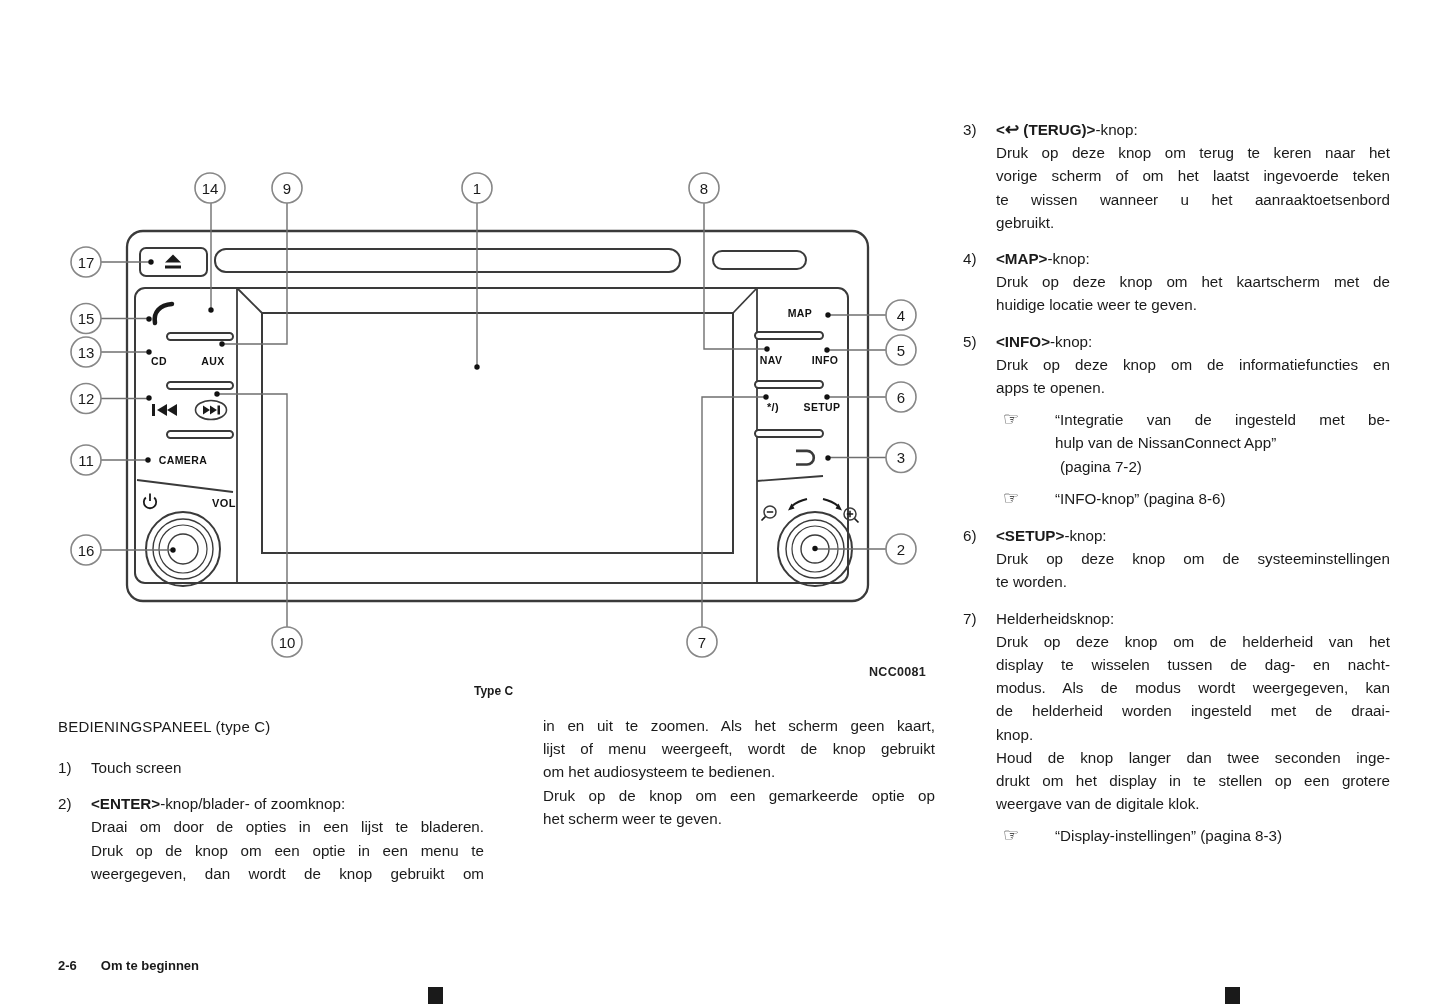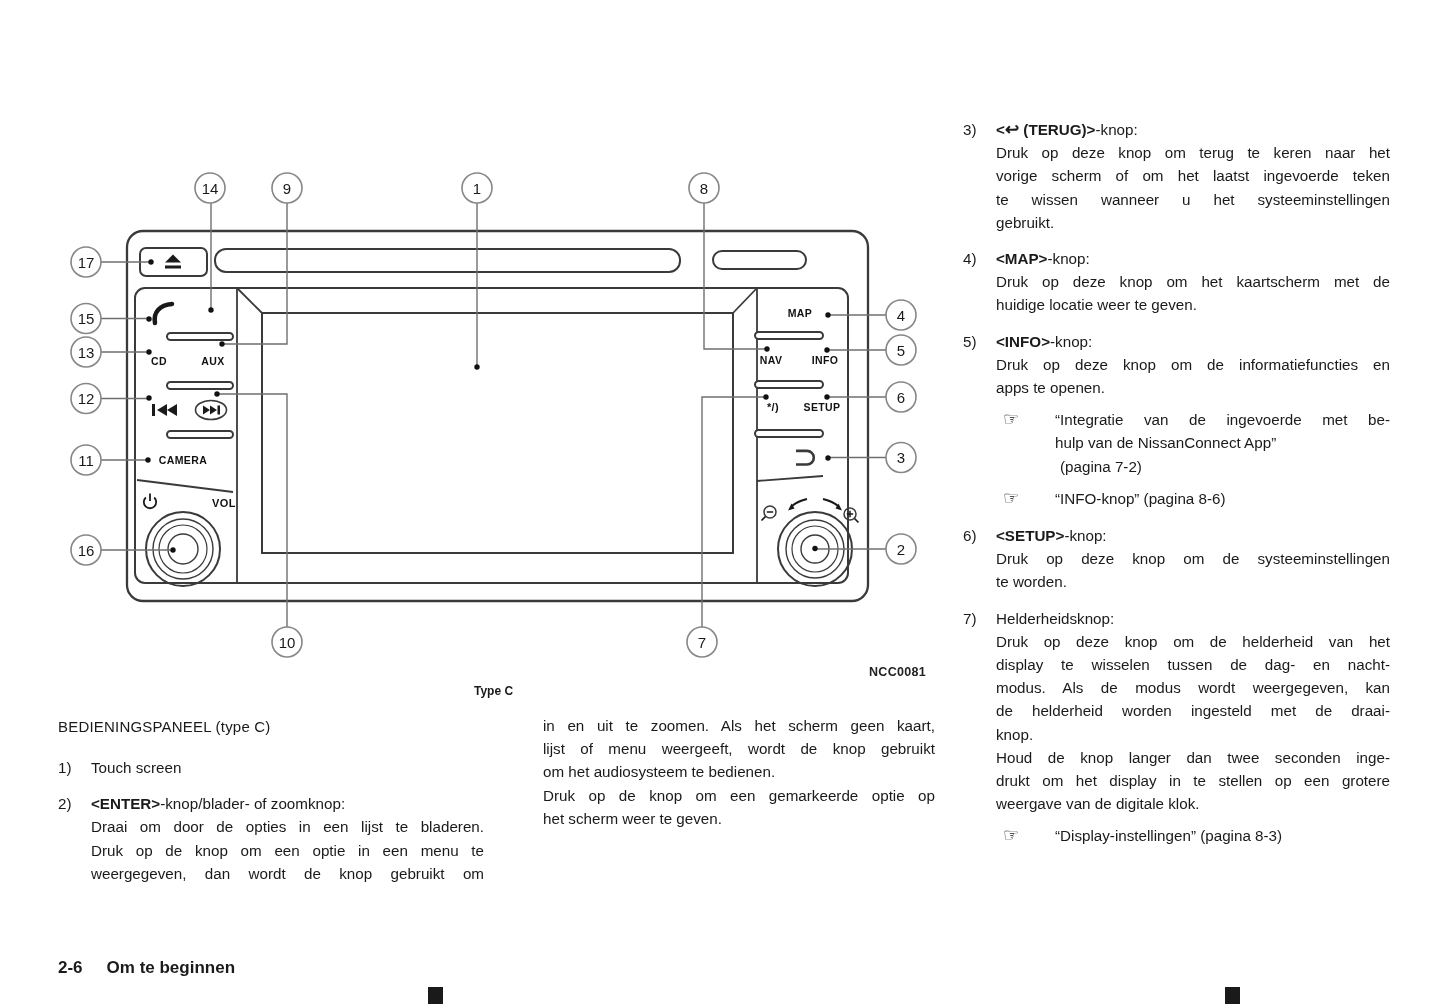--- a/index.html
+++ b/index.html
@@ -28,21 +28,21 @@
   .devl{stroke:#3a3a3a;fill:none;stroke-width:1.8;}
   .devf{fill:#1a1a1a;stroke:none;}
   .lead{stroke:#6f6f6f;stroke-width:1.4;fill:none;}
   .cc{fill:#fff;stroke:#878787;stroke-width:1.6;}
   .cn{font:15px "Liberation Sans",sans-serif;fill:#1a1a1a;text-anchor:middle;}
   .lbl{font:bold 10.5px "Liberation Sans",sans-serif;fill:#111;text-anchor:middle;letter-spacing:.4px;}
   .dot{fill:#111;stroke:none;}
   #fig-caption{position:absolute;left:474px;top:684px;font-weight:bold;font-size:12px;}
   #fig-code{position:absolute;left:869px;top:665px;font-size:12.5px;letter-spacing:.3px;color:#222;font-weight:bold;}
   
-  #footer{position:absolute;left:58px;top:958px;font-size:17px;font-weight:bold;}
+  #footer{position:absolute;left:58px;top:958px;font-size:13px;font-weight:bold;}
   #footer .sec{margin-left:24px;}
   .cropmark{position:absolute;width:15px;height:17px;background:#1a1a1a;top:987px;}
   #crop-left{left:428px;}
   #crop-right{left:1225px;}
 </style>
 </head>
 <body>
 
 <div id="page">
 
@@ -246,21 +246,21 @@
   </div>
 
   <div id="right-col" class="col">
 
     <div class="item">
       <div class="num">3)</div>
       <div class="itext">
         <div class="ln"><span class="b">&lt;</span><span class="b" style="font-size:17px;">↩</span><span class="b"> (TERUG)&gt;</span><span>-knop:</span></div>
         <div class="ln jl">Druk op deze knop om terug te keren naar het</div>
         <div class="ln jl">vorige scherm of om het laatst ingevoerde teken</div>
-        <div class="ln jl">te wissen wanneer u het systeeminstellingen</div>
+        <div class="ln jl">te wissen wanneer u het aanraaktoetsenbord</div>
         <div class="ln">gebruikt.</div>
       </div>
     </div>
 
     <div class="item">
       <div class="num">4)</div>
       <div class="itext">
         <div class="ln"><span class="b">&lt;MAP&gt;</span><span>-knop:</span></div>
         <div class="ln jl">Druk op deze knop om het kaartscherm met de</div>
         <div class="ln">huidige locatie weer te geven.</div>
@@ -269,21 +269,21 @@
 
     <div class="item">
       <div class="num">5)</div>
       <div class="itext">
         <div class="ln"><span class="b">&lt;INFO&gt;</span><span>-knop:</span></div>
         <div class="ln jl">Druk op deze knop om de informatiefuncties en</div>
         <div class="ln">apps te openen.</div>
         <div class="ref">
           <div class="hand">☞</div>
           <div class="rtext">
-            <div class="ln jl">“Integratie van de ingevoerde met be-</div>
+            <div class="ln jl">“Integratie van de ingesteld met be-</div>
             <div class="ln">hulp van de NissanConnect App”</div>
             <div class="ln pad5">(pagina 7-2)</div>
           </div>
         </div>
         <div class="ref">
           <div class="hand">☞</div>
           <div class="rtext">
             <div class="ln">“INFO-knop” (pagina 8-6)</div>
           </div>
         </div>

